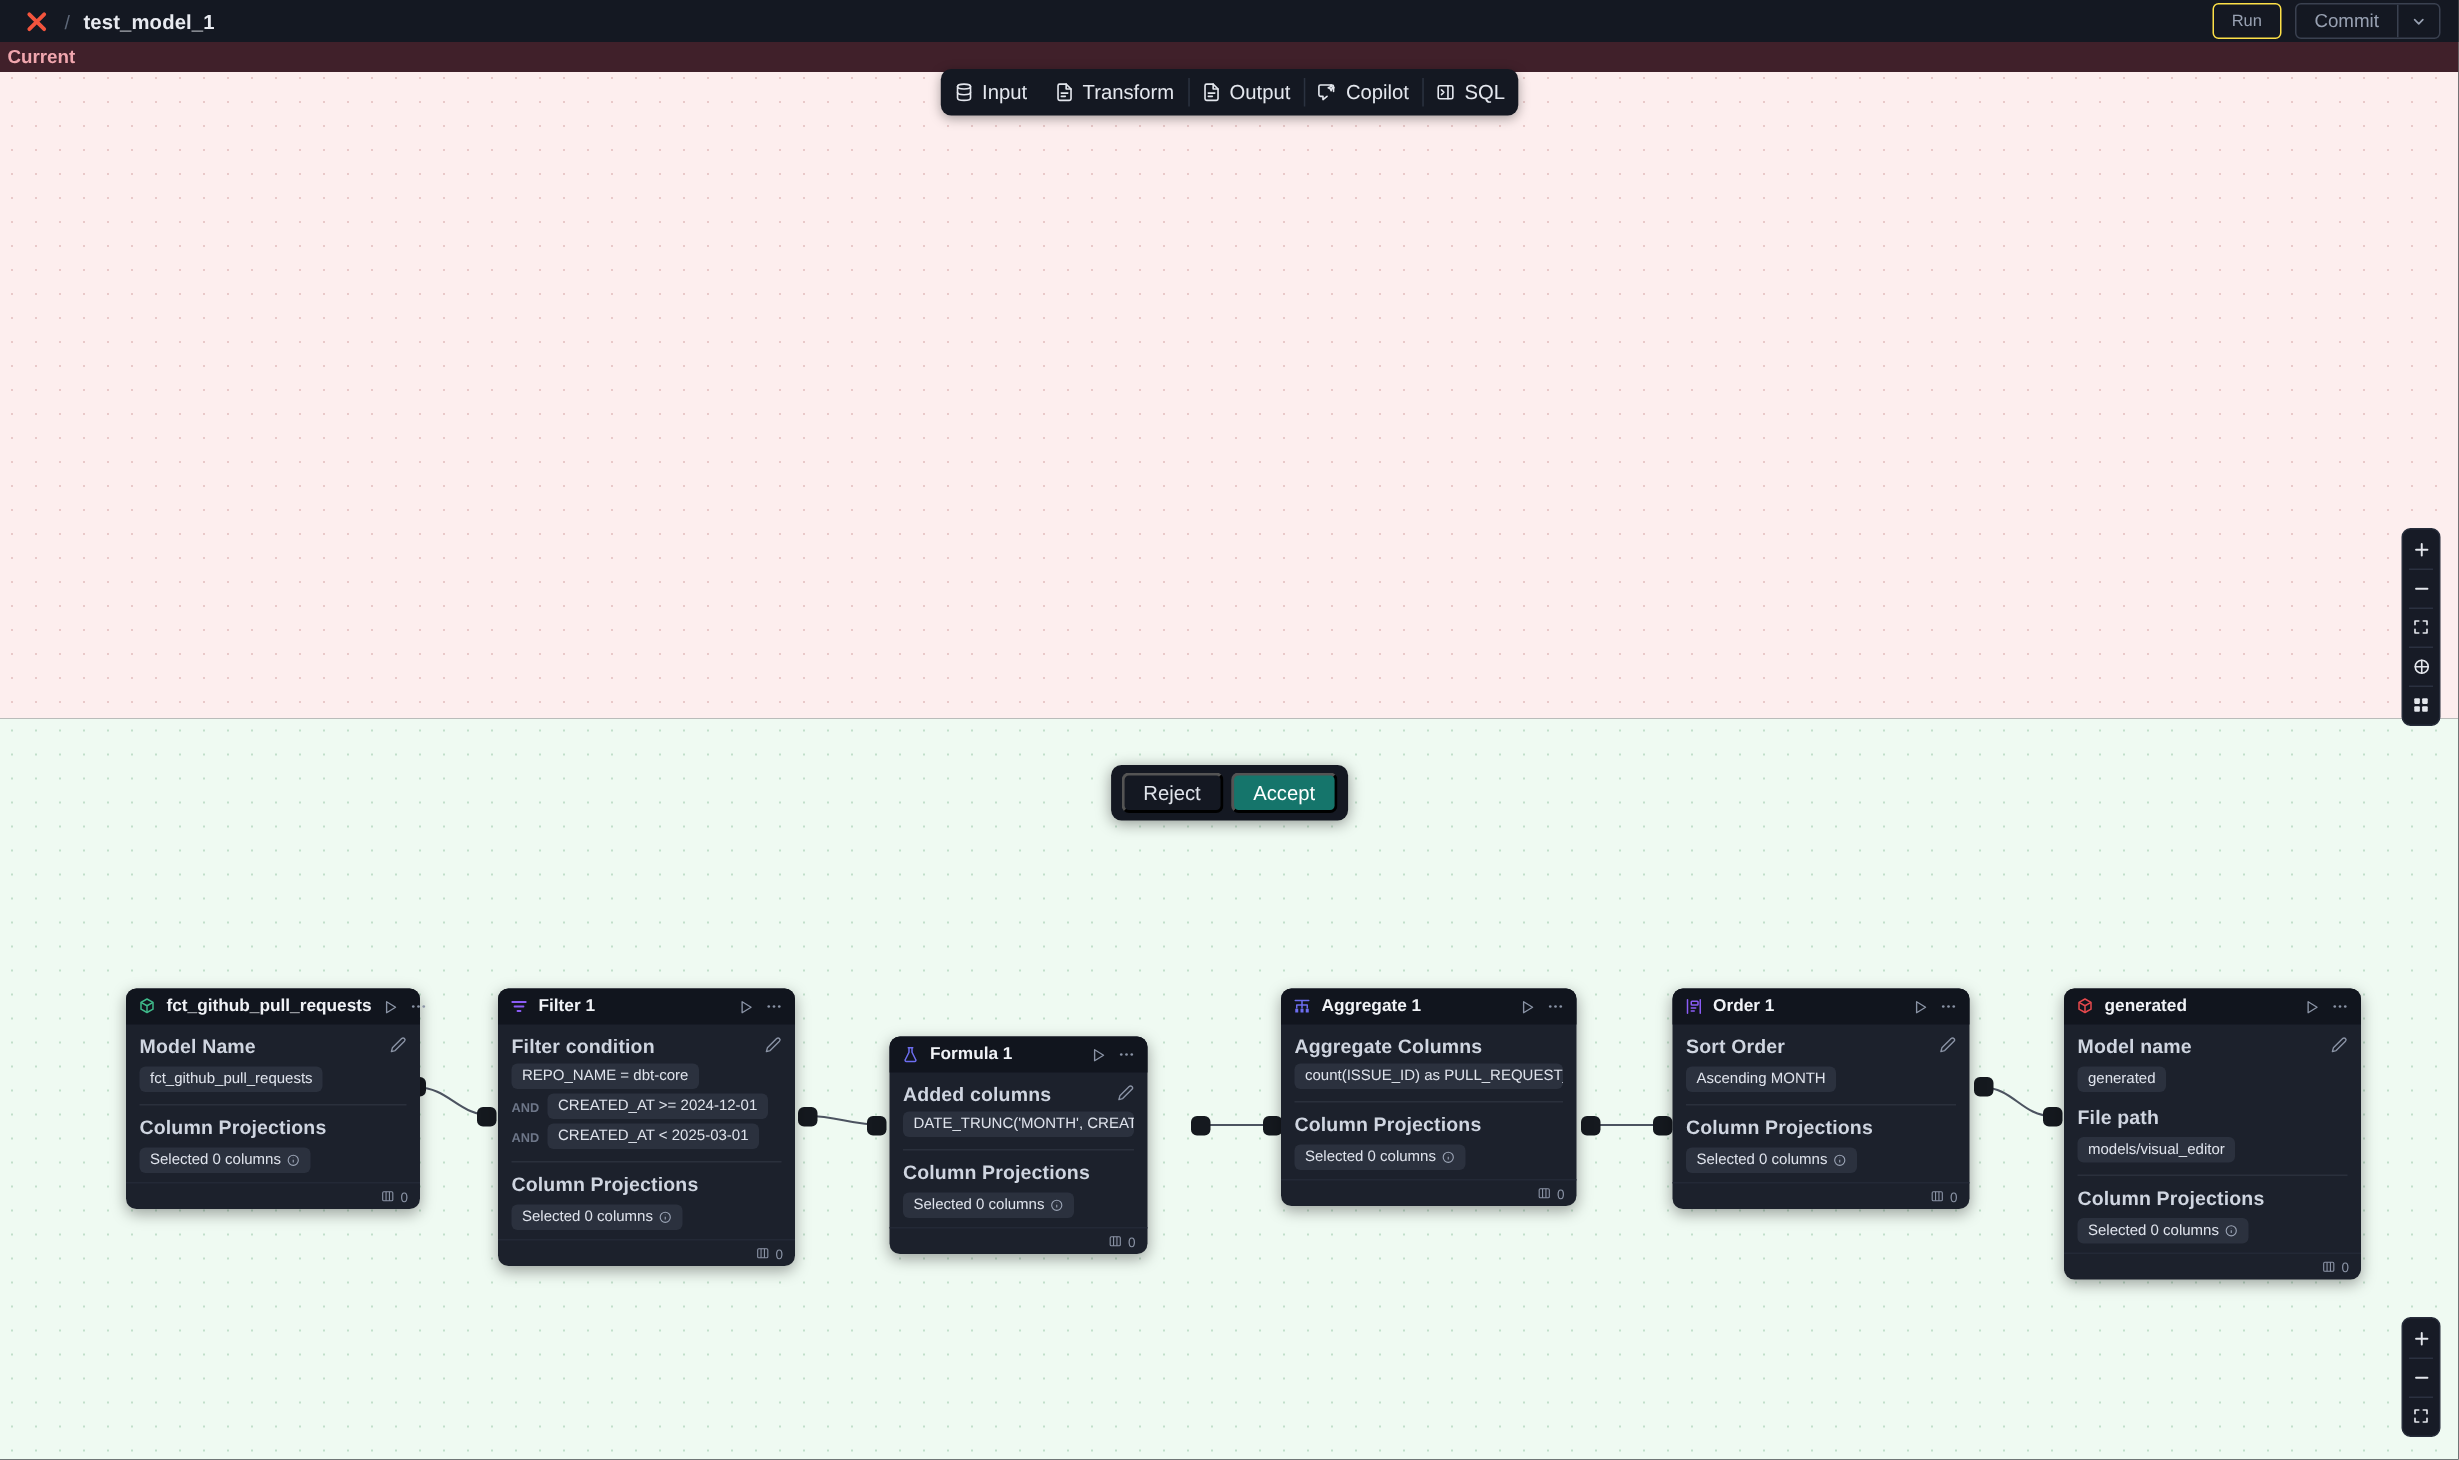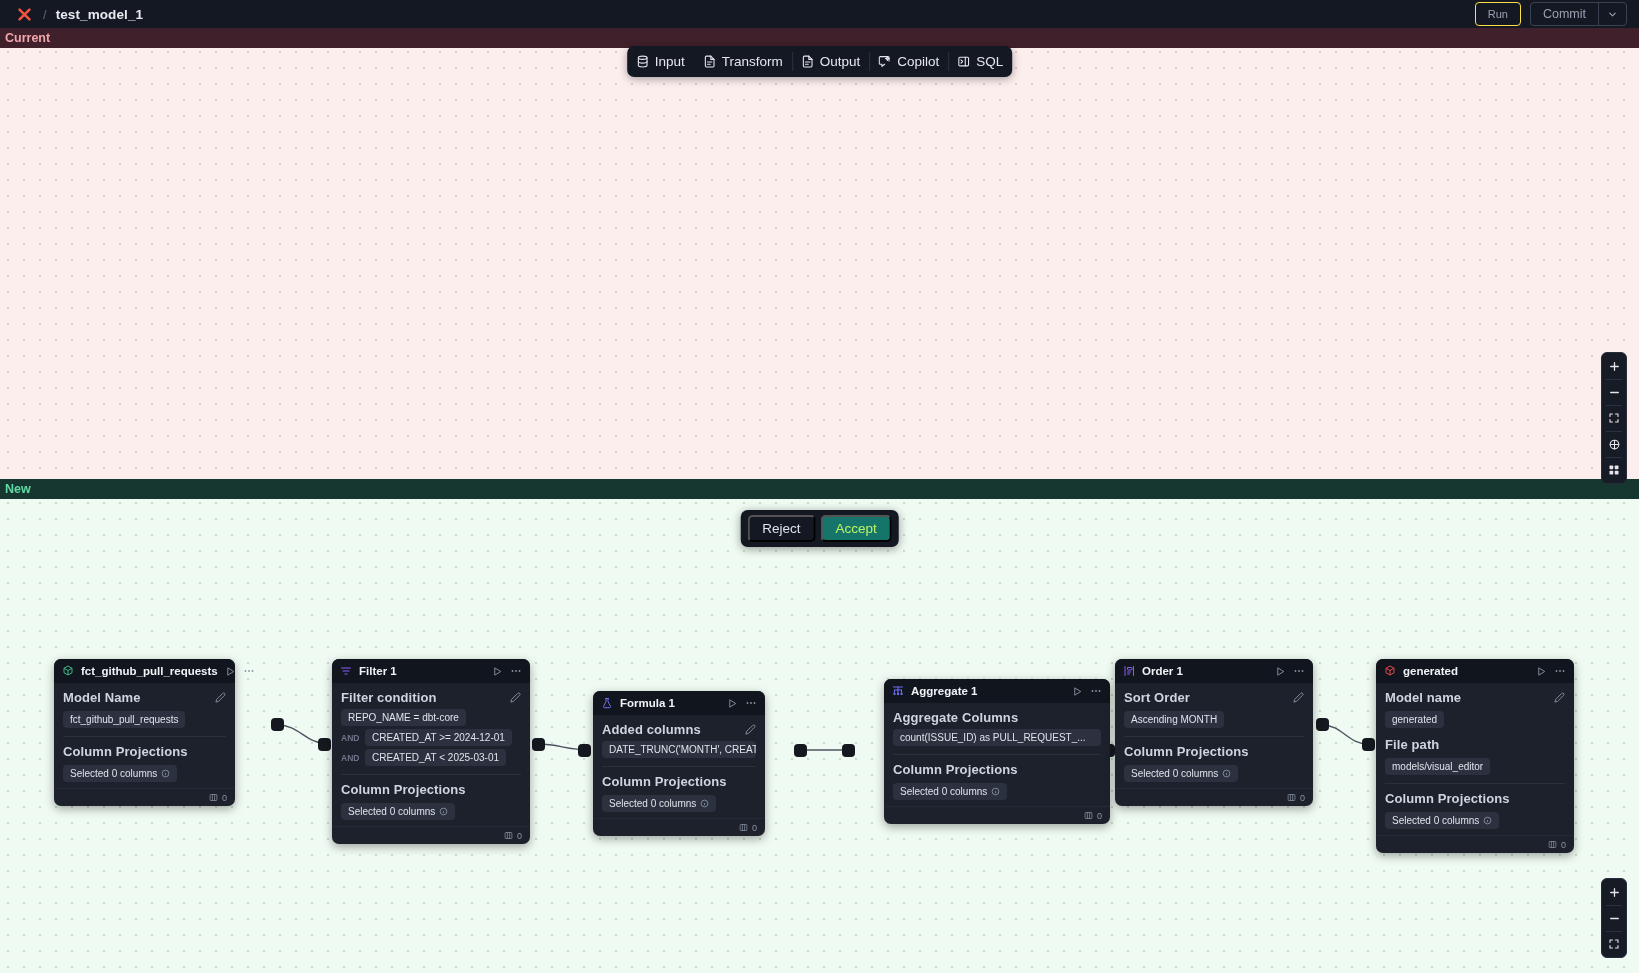--- a/index.html
+++ b/index.html
@@ -66,21 +66,21 @@
   .tool svg { display: block; }
 
   
   .accept-bar {
     position: absolute; top: 510px; left: 50%; transform: translateX(-50%);
     background: #141822; border-radius: 7px; padding: 5px 7px;
     display: flex; align-items: center; gap: 5px; z-index: 32;
     box-shadow: 0 2px 10px rgba(0,0,0,.4);
   }
   .btn-reject { color: #dfe3ea; font-size: 13.5px; padding: 4px 13px; background: transparent; border-radius: 5px; }
-  .btn-accept { color: #bef264; font-size: 13.5px; padding: 4px 13px; background: #15756b; border-radius: 5px; }
+  .btn-accept { color: #ffffff; font-size: 13.5px; padding: 4px 13px; background: #15756b; border-radius: 5px; }
 
   
   .zoomctl {
     position: absolute; right: 12px; width: 26px;
     background: #171b26; border: 1px solid #262c3a; border-radius: 6px;
     display: flex; flex-direction: column; z-index: 25; overflow: hidden;
   }
   .zoomctl .zb {
     height: 26px; display: flex; align-items: center; justify-content: center;
     color: #e3e6ec; position: relative;
@@ -152,21 +152,20 @@
             </svg>
         </span>
       </div>
     </div>
   </div>
 
   <div class="panel panel-current"></div>
   <div class="panel panel-new"></div>
 
   <div class="panel-label label-current">Current</div>
-  <div class="panel-label label-new">New</div>
 
   <div class="toolbar">
     <div class="tool nosep">
       <span class="head-ico">
         <svg width="13" height="13" viewBox="0 0 24 24" fill="none" stroke="#e4e7ee" stroke-width="2" stroke-linecap="round" stroke-linejoin="round">
           <ellipse cx="12" cy="5" rx="8" ry="3"></ellipse>
             <path d="M4 5v14c0 1.7 3.6 3 8 3s8-1.3 8-3V5"></path>
             <path d="M4 12c0 1.7 3.6 3 8 3s8-1.3 8-3"></path>
         </svg>
       </span>
@@ -283,21 +282,21 @@
       <rect x="578" y="744" width="13" height="13" rx="4"></rect>
       <rect x="794" y="744" width="13" height="13" rx="4"></rect>
       <rect x="842" y="744" width="13" height="13" rx="4"></rect>
       <rect x="1054" y="744" width="13" height="13" rx="4"></rect>
       <rect x="1102" y="744" width="13" height="13" rx="4"></rect>
       <rect x="1316" y="718" width="13" height="13" rx="4"></rect>
       <rect x="1362" y="738" width="13" height="13" rx="4"></rect>
     </g>
   </svg>
 
-  <div class="node" style="left:54px; top:659px; width:181px;">
+  <div class="node" style="left:84px; top:659px; width:196px;">
     <div class="node-head">
       <span class="head-ico">
         <svg width="12" height="12" viewBox="0 0 24 24" fill="none" stroke="#3fb98a" stroke-width="2" stroke-linejoin="round">
             <path d="M12 2l8 4.5v9L12 20l-8-4.5v-9z"></path>
             <path d="M12 11l8-4.5M12 11v9M12 11L4 6.5"></path>
           </svg>
       </span>
       <span class="node-title">fct_github_pull_requests</span>
       <span class="head-ico">
         <svg width="11" height="11" viewBox="0 0 24 24" fill="none" stroke="#8a93a5" stroke-width="2" stroke-linejoin="round">
@@ -462,21 +461,21 @@
       <span class="info-ico">
         <svg width="9" height="9" viewBox="0 0 24 24" fill="none" stroke="#8a93a5" stroke-width="2">
             <rect x="3" y="4" width="18" height="16" rx="2"></rect>
             <path d="M9 4v16M15 4v16"></path>
           </svg>
       </span>
       <span>0</span>
     </div>
   </div>
 
-  <div class="node" style="left:884px; top:659px; width:226px;margin-top:20px;">
+  <div class="node" style="left:854px; top:659px; width:197px;">
     <div class="node-head">
       <span class="head-ico">
         <svg width="12" height="12" viewBox="0 0 24 24" fill="none" stroke="#6d6ef0" stroke-width="2" stroke-linecap="round">
             <path d="M3 4h18M12 4v6M5 10h14M5 10v4M12 10v4M19 10v4"></path>
             <rect x="3" y="15" width="4" height="5" fill="#6d6ef0" stroke="none"></rect>
             <rect x="10" y="15" width="4" height="5" fill="#6d6ef0" stroke="none"></rect>
             <rect x="17" y="15" width="4" height="5" fill="#6d6ef0" stroke="none"></rect>
           </svg>
       </span>
       <span class="node-title">Aggregate 1</span>

